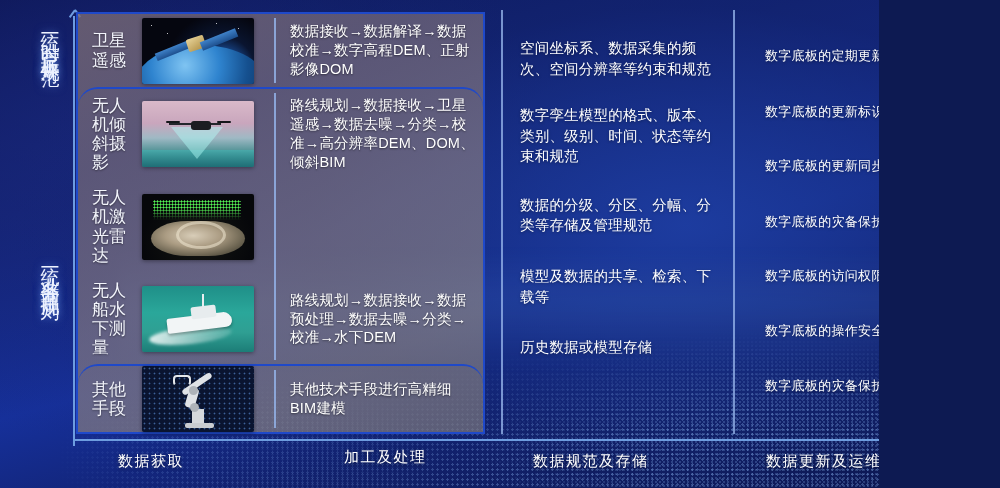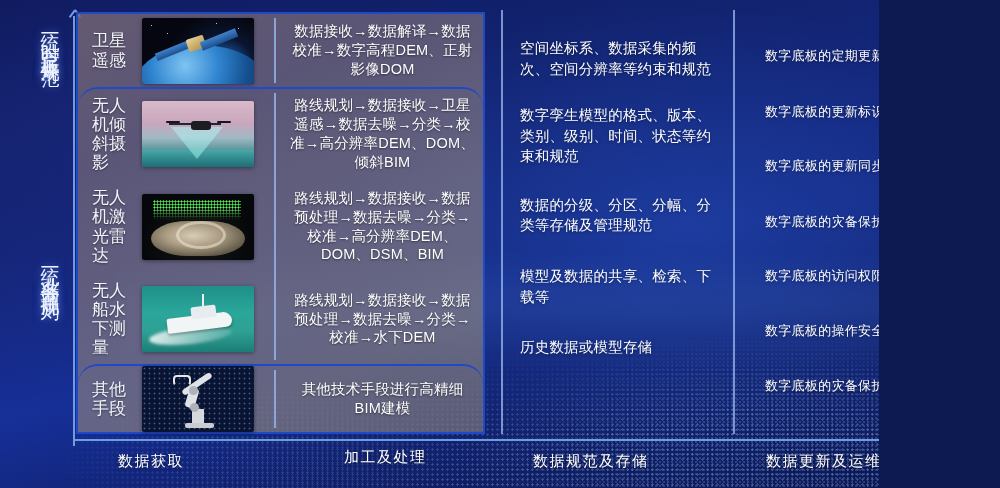--- a/index.html
+++ b/index.html
@@ -86,21 +86,20 @@
     margin-right:8px;flex:none;
   }
   .thumb{
     width:112px;height:66px;flex:none;border-radius:2px;overflow:hidden;position:relative;
     box-shadow:0 1px 4px rgba(0,0,0,.4);
   }
   .rright{flex:1;padding:0 8px 0 16px;box-sizing:border-box;}
   .proc{
     color:#ffffff;font-size:14.5px;line-height:1.30;letter-spacing:.2px;
     text-shadow:0 1px 2px rgba(0,0,0,.5);
-    text-align:center;
   }
 
   
   .t-sat{background:radial-gradient(circle at 72% 78%, #2a7fd4 0%, #1a4f9b 16%, #0a1530 34%, #05060f 60%);}
   .t-sat .earth{position:absolute;left:-6%;bottom:-62%;width:118%;height:120%;border-radius:50%;
     background:radial-gradient(circle at 38% 26%, #7fc4f2 0%, #2f84cf 34%, #15508f 62%, #0a2a55 100%);}
   .t-sat .body{position:absolute;left:40%;top:30%;width:18px;height:13px;background:linear-gradient(160deg,#e8d49a,#b08f45);transform:rotate(-18deg);border-radius:2px;}
   .t-sat .p1{position:absolute;left:52%;top:26%;width:38px;height:9px;background:linear-gradient(180deg,#3f82c9,#1d4f8e);transform:rotate(-22deg);}
   .t-sat .p2{position:absolute;left:12%;top:44%;width:34px;height:8px;background:linear-gradient(180deg,#3f82c9,#1d4f8e);transform:rotate(-22deg);}
   .t-sat .st{position:absolute;width:1px;height:1px;background:#fff;border-radius:50%;}
@@ -220,23 +219,20 @@
       </div>
       <div class="row" style="height:95px">
         <div class="rleft">
           <div class="rname">无人机激光雷达</div>
           <div class="thumb t-lidar">
             <div class="ter"></div>
             <div class="ring"></div>
             <div class="pts"></div>
           </div>
         </div>
-        <div class="rright">
-          <div class="proc">路线规划→数据接收→数据预处理→数据去噪→分类→校准→高分辨率DEM、DOM、DSM、BIM</div>
-        </div>
       </div>
       <div class="row" style="height:90px">
         <div class="rleft">
           <div class="rname">无人船水下测量</div>
           <div class="thumb t-boat">
             <div class="wake"></div>
             <div class="hull"></div>
             <div class="cab"></div>
             <div class="mast"></div>
           </div>

